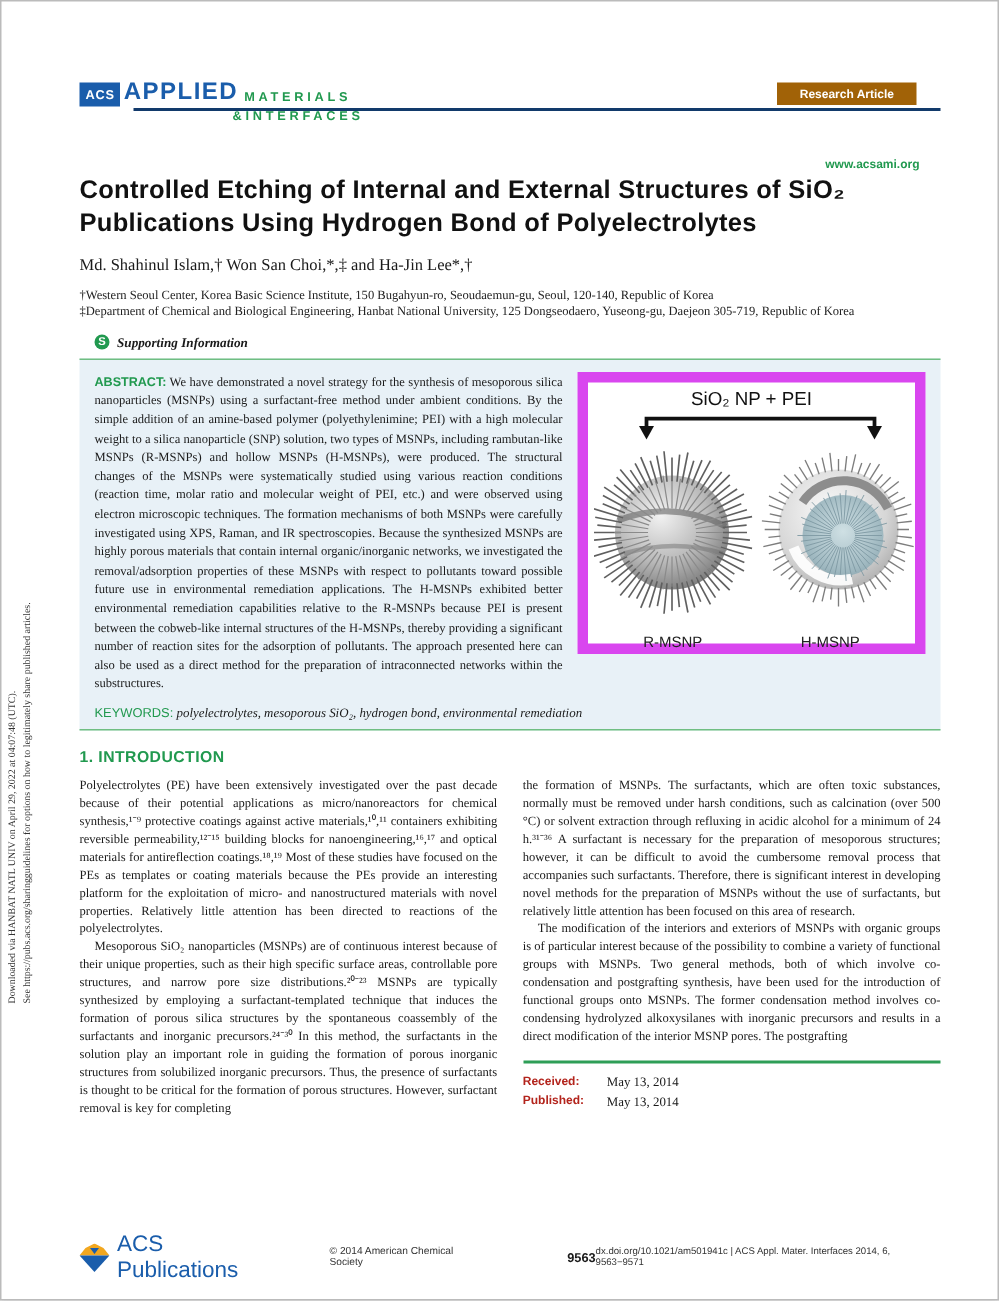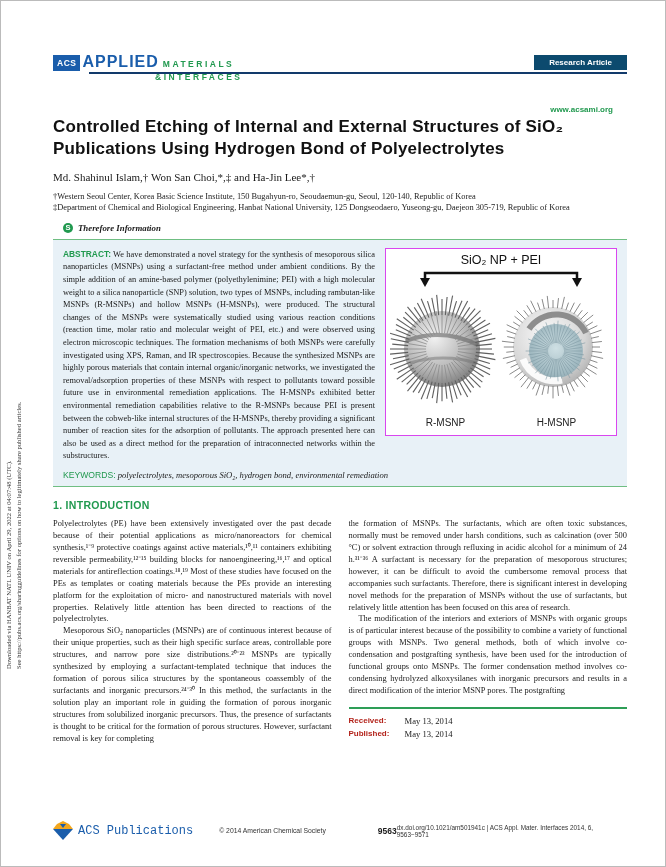--- a/index.html
+++ b/index.html
@@ -25,42 +25,42 @@
   .logo-row { display:flex; align-items:flex-end; }
   .acs-box { background:#1a5dab; color:#fff; font-family:"Liberation Sans",sans-serif;
     font-weight:bold; font-size:8.5px; padding:3px 4px; letter-spacing:.5px; }
   .applied { color:#1a5dab; font-family:"Liberation Sans",sans-serif; font-weight:bold;
     font-size:16px; letter-spacing:1px; margin-left:2px; }
   .materials { color:#21994f; font-family:"Liberation Sans",sans-serif; font-weight:bold;
     font-size:8.5px; letter-spacing:2.5px; margin-left:4px; padding-bottom:2px; }
   .interfaces { color:#21994f; font-family:"Liberation Sans",sans-serif; font-weight:bold;
     font-size:8.5px; letter-spacing:2.5px; margin-left:102px; margin-top:1px; }
   .header-rule { position:absolute; left:36px; right:0; top:19px; height:2px; background:#123a6b; }
-  .badge { position:absolute; right:0; top:2px; background:#0c4a6e; color:#fff;
+  .badge { position:absolute; right:16px; top:2px; background:#a16207; color:#fff;
     font-family:"Liberation Sans",sans-serif; font-size:8px; font-weight:bold; padding:3px 15px; }
   .site { position:absolute; right:14px; top:25px; color:#21994f;
     font-family:"Liberation Sans",sans-serif; font-size:8px; font-weight:bold;margin-top:27px; }
 
   
   .title { margin-top:23px; font-family:"Liberation Sans",sans-serif; font-weight:bold;
     font-size:17px; line-height:1.28; color:#111; letter-spacing:.2px; }
   .authors { margin-top:11px; font-size:11px; }
   .affils { margin-top:8px; font-size:8.4px; line-height:1.38; color:#222; }
   .affil { text-align:justify; }
   .supporting { margin-top:9px; display:flex; align-items:center; gap:5px; margin-left:10px; }
   .s-icon { width:10px; height:10px; border-radius:50%; background:#21994f; color:#fff;
     font-family:"Liberation Sans",sans-serif; font-size:7.5px; font-weight:bold;
     display:flex; align-items:center; justify-content:center; }
   .supporting-label { font-style:italic; font-weight:bold; font-size:8.8px; }
 
   
   .abs-box { margin-top:6px; background:#e8f1f7; border-top:1.5px solid #6fbe82;
     border-bottom:1.5px solid #6fbe82; padding:8px 10px 6px 10px; }
   .abs-figure { float:right; width:232px; height:188px; margin-left:10px; margin-bottom:4px;
-    background:#fff; border:1px solid #d946ef; padding:4px 4px 2px 4px; text-align:center; }
+    background:#fff; border:7px solid #d946ef; padding:4px 4px 2px 4px; text-align:center; }
   .abs-fig-caption { font-family:"Liberation Sans",sans-serif; font-size:12.5px; color:#111; }
   .abs-fig-art { display:block; margin:0 auto; }
   .abs-fig-labels { display:flex; justify-content:space-around;
     font-family:"Liberation Sans",sans-serif; font-size:10px; color:#222; margin-top:-2px; }
   .abs-text { font-size:8.4px; line-height:1.5; text-align:justify; }
   .abs-label { color:#21994f; font-weight:bold; font-family:"Liberation Sans",sans-serif; font-size:8.4px; }
   .keywords { clear:none; margin-top:7px; font-size:8.6px; }
   .kw-label { color:#21994f; font-weight:normal; font-family:"Liberation Sans",sans-serif; }
   .kw-text { font-style:italic; }
 
@@ -73,21 +73,21 @@
   .col p + p { text-indent:10px; }
   .dates { margin-top:10px; border-top:2px solid #2e9e57; padding-top:6px; width:100%; }
   .date-row { display:flex; font-size:8.6px; line-height:1.5; }
   .date-label { color:#b3241c; font-weight:bold; font-family:"Liberation Sans",sans-serif;
     font-size:8px; width:56px; }
 
   
   .footer { position:absolute; left:52px; right:38px; top:820px;
     display:flex; align-items:center; }
   .pub-logo { display:flex; align-items:center; gap:5px; }
-  .pub-logo-text { color:#1a5dab; font-family:Liberation Mono, monospace; font-size:12px; }
+  .pub-logo-text { color:#1a5dab; font-family:Liberation Sans, sans-serif; font-size:15px; }
   .copyright { margin-left:26px; font-family:"Liberation Sans",sans-serif; font-size:6.8px; color:#333; }
   .page-num { margin-left:52px; font-family:"Liberation Sans",sans-serif; font-weight:bold; font-size:8.5px; }
   .citation { margin-left:auto; font-family:"Liberation Sans",sans-serif; font-size:6.4px; color:#333; }
 </style>
 </head>
 <body>
 
 <div class="page">
 
   <div class="side-note">
@@ -116,21 +116,21 @@
 
     <div class="authors">Md. Shahinul Islam,† Won San Choi,*,‡ and Ha-Jin Lee*,†</div>
 
     <div class="affils">
       <div class="affil">†Western Seoul Center, Korea Basic Science Institute, 150 Bugahyun-ro, Seoudaemun-gu, Seoul, 120-140, Republic of Korea</div>
       <div class="affil">‡Department of Chemical and Biological Engineering, Hanbat National University, 125 Dongseodaero, Yuseong-gu, Daejeon 305-719, Republic of Korea</div>
     </div>
 
     <div class="supporting">
       <span class="s-icon">S</span>
-      <span class="supporting-label">Therefore Information</span>
+      <span class="supporting-label">Supporting Information</span>
     </div>
 
     <div class="abs-box">
       <div class="abs-figure">
         <div class="abs-fig-caption">SiO₂ NP + PEI</div>
         <svg class="abs-fig-art" id="fig-art" width="222" height="152" viewBox="0 0 222 152">
           <defs>
             <radialGradient id="gR" cx="40%" cy="35%" r="75%">
               <stop offset="0%" stop-color="#f2f2f2"></stop>
               <stop offset="55%" stop-color="#b9b9b9"></stop>

